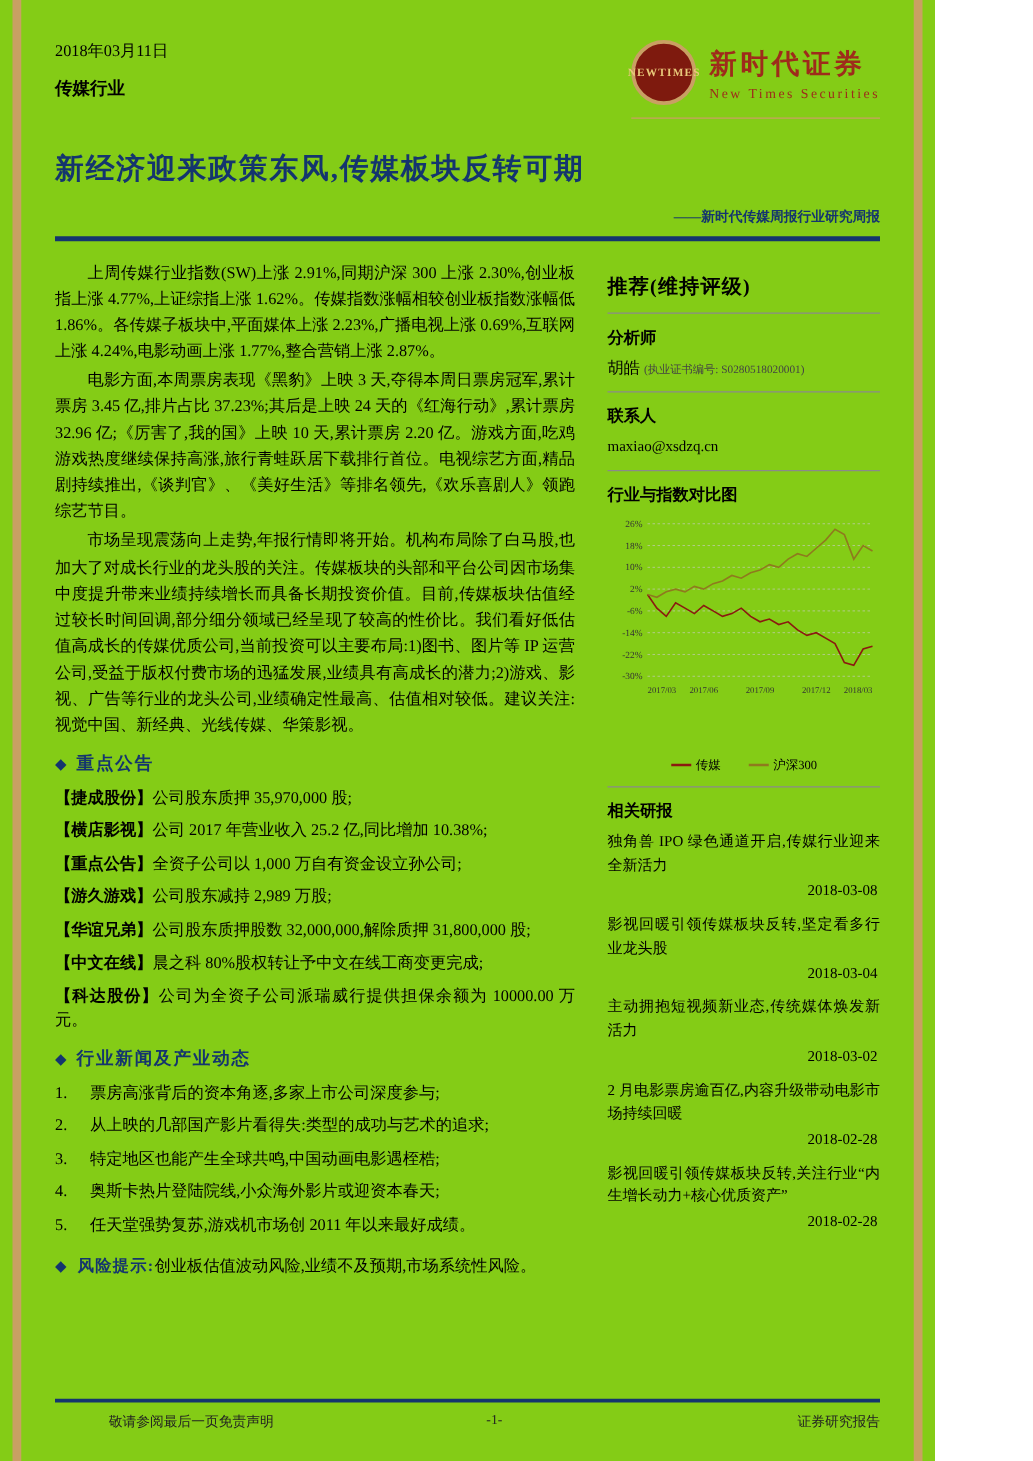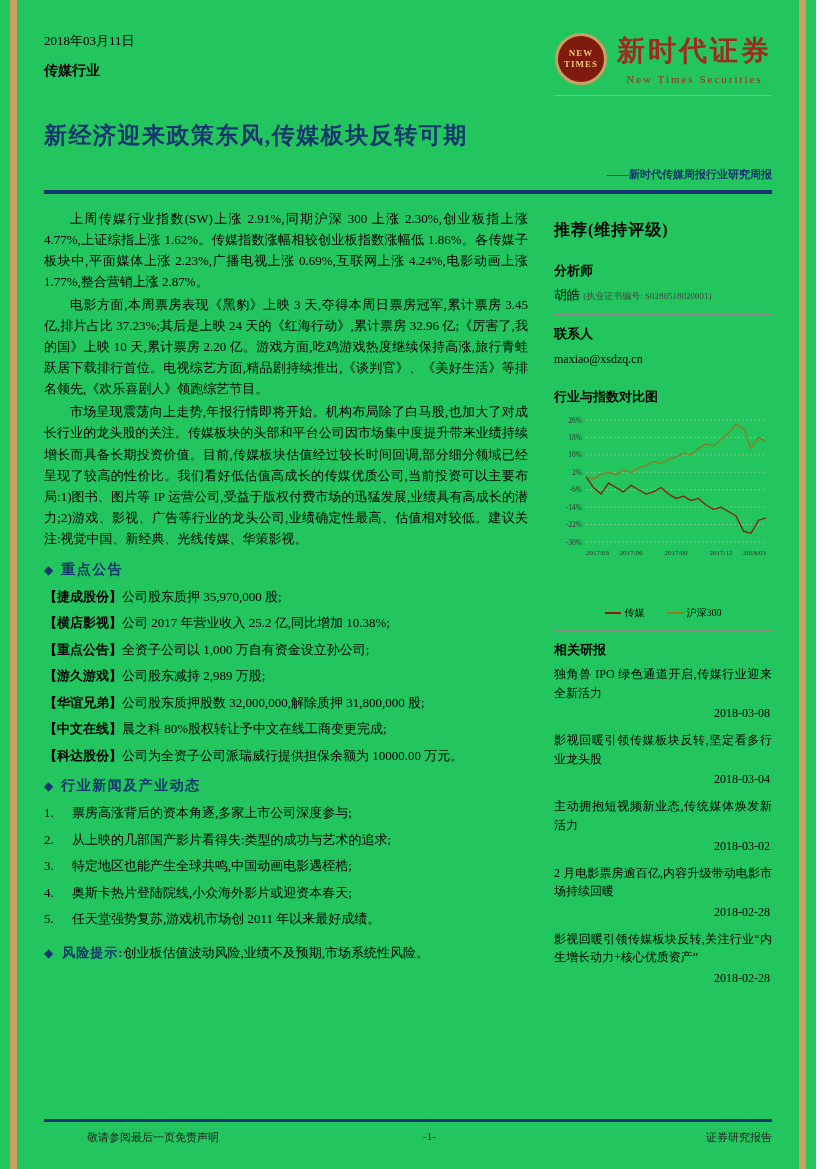--- a/index.html
+++ b/index.html
@@ -2,38 +2,38 @@
 <html><head>
 <meta charset="utf-8">
 <style>
   * { margin:0; padding:0; box-sizing:border-box; }
   html,body { background:#ffffff; }
   body {
     width:826px; height:1169px;
     font-family:"Liberation Serif","DejaVu Serif",serif;
     color:#000;
   }
-  .page { position:relative; width:816px; height:1169px; background:#22c55e; overflow:hidden; }
+  .page { position:relative; width:748px; height:1169px; background:#84cc16; overflow:hidden; }
   .gold-bar { position:absolute; top:0; bottom:0; width:7px; background:#C9A063; }
   .gold-bar.left { left:10px; }
   .gold-bar.right { right:10px; }
   .content { position:absolute; left:44px; right:44px; top:0; }
 
   
   .header { display:flex; justify-content:space-between; align-items:flex-start; padding-top:32px; }
   .hdr-date { font-size:13px; margin-bottom:12px; }
   .hdr-industry { font-size:14px; font-weight:bold; }
   .header-right { display:flex; align-items:center; gap:10px; padding-bottom:10px; border-bottom:1px solid #C9A063; }
   .emblem {
     width:52px; height:52px; border-radius:50%;
     background:#7E1A0E; border:3px solid #C9A063;
-    display:flex; flex-direction:column; align-items:center; justify-content:center;
+    display:flex; flex-direction:row; align-items:center; justify-content:center;
     color:#E8C87A; font-size:9px; font-weight:bold; letter-spacing:1px; line-height:1.2;
   }
-  .logo-cn { font-size:28px; font-weight:bold; color:#9E2B1B; letter-spacing:3px; white-space:nowrap; }
+  .logo-cn { font-size:22px; font-weight:bold; color:#9E2B1B; letter-spacing:3px; white-space:nowrap; }
   .logo-en { font-size:11px; color:#9E2B1B; letter-spacing:2px; text-align:center; margin-top:3px; }
 
   .title { color:#14356E; font-size:23px; font-weight:bold; letter-spacing:1.5px; margin-top:24px; }
   .subrow { display:flex; justify-content:flex-end; align-items:flex-end; margin-top:16px;
             color:#14356E; font-weight:bold; font-size:11px; }
   .subrow .series-name { padding-left:32px; }
   .rule { height:4px; background:#14356E; margin-top:8px; }
 
   
   .cols { display:flex; gap:26px; margin-top:14px; }

